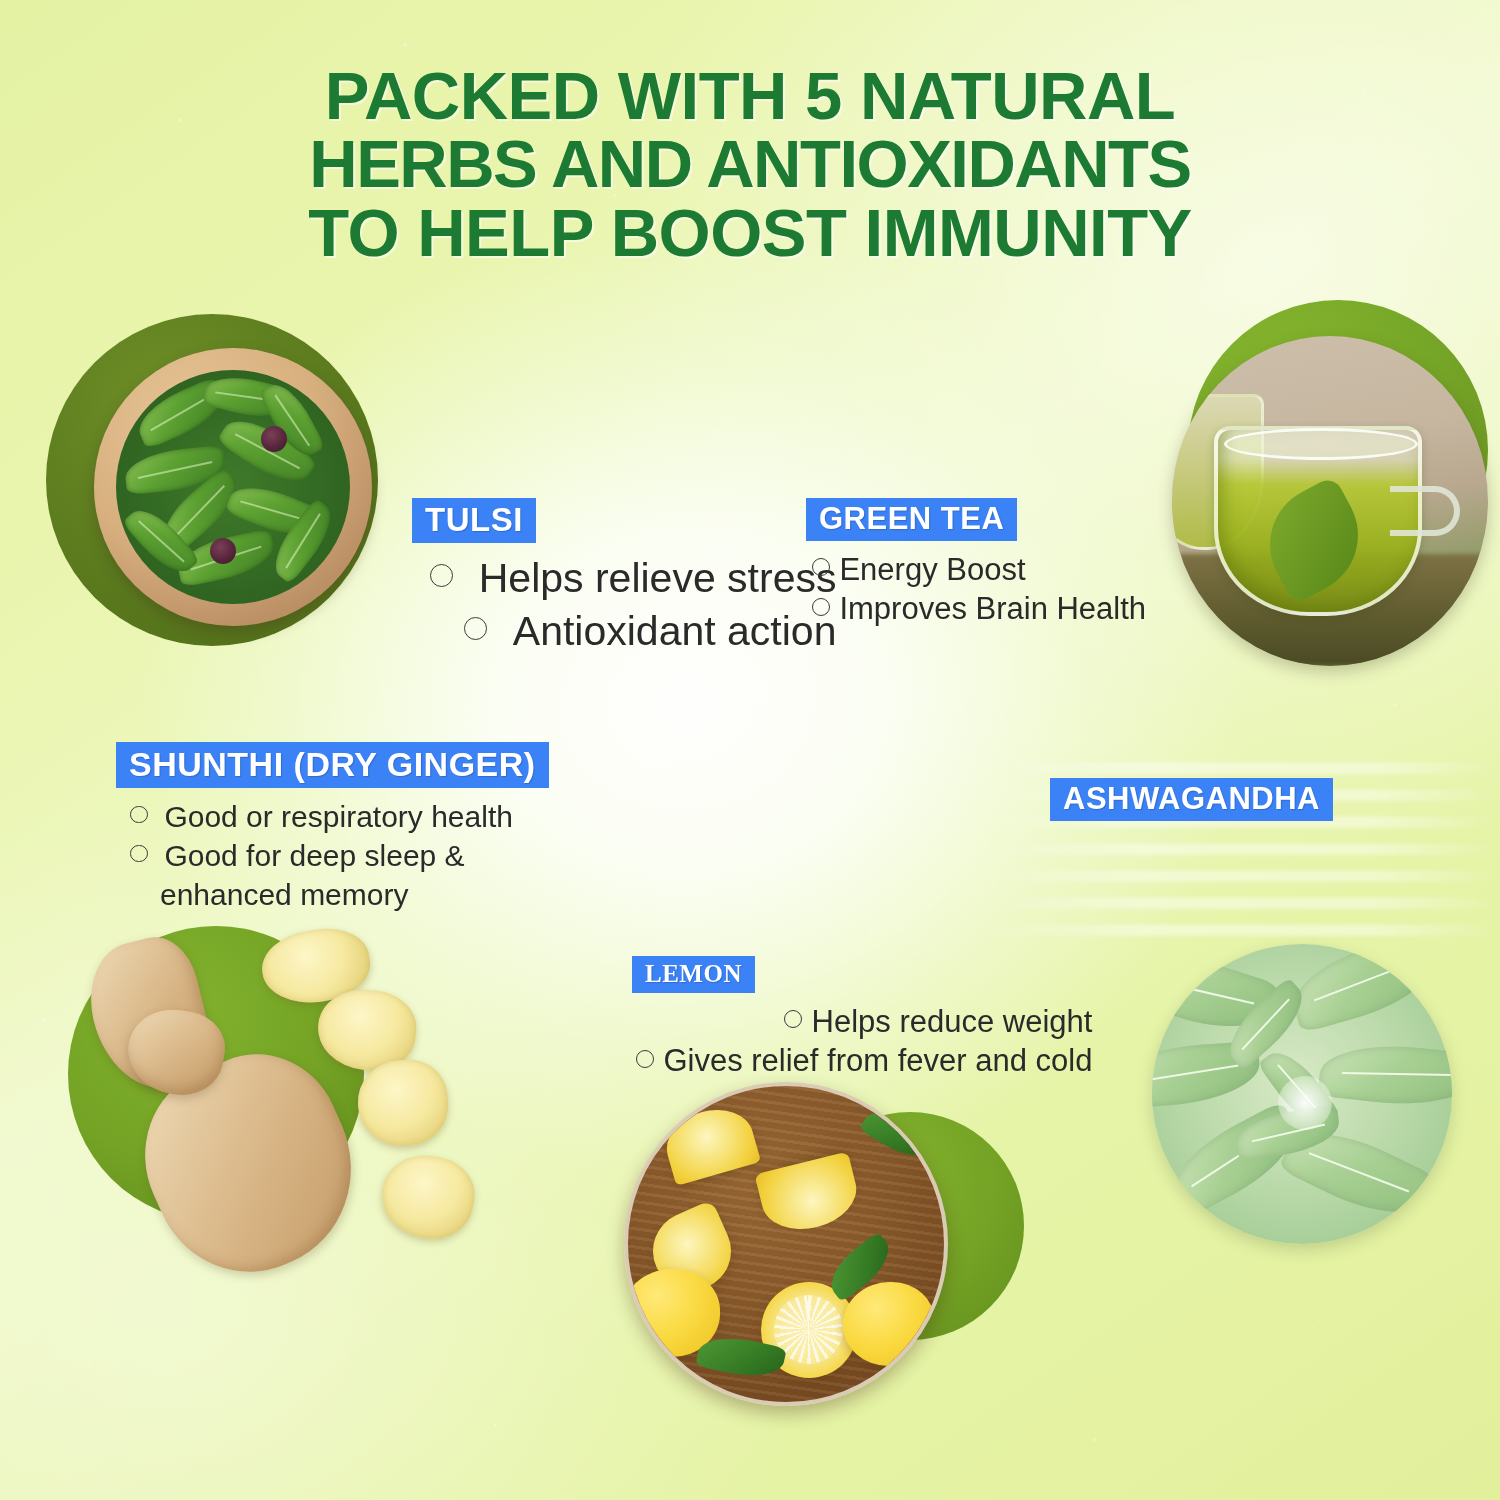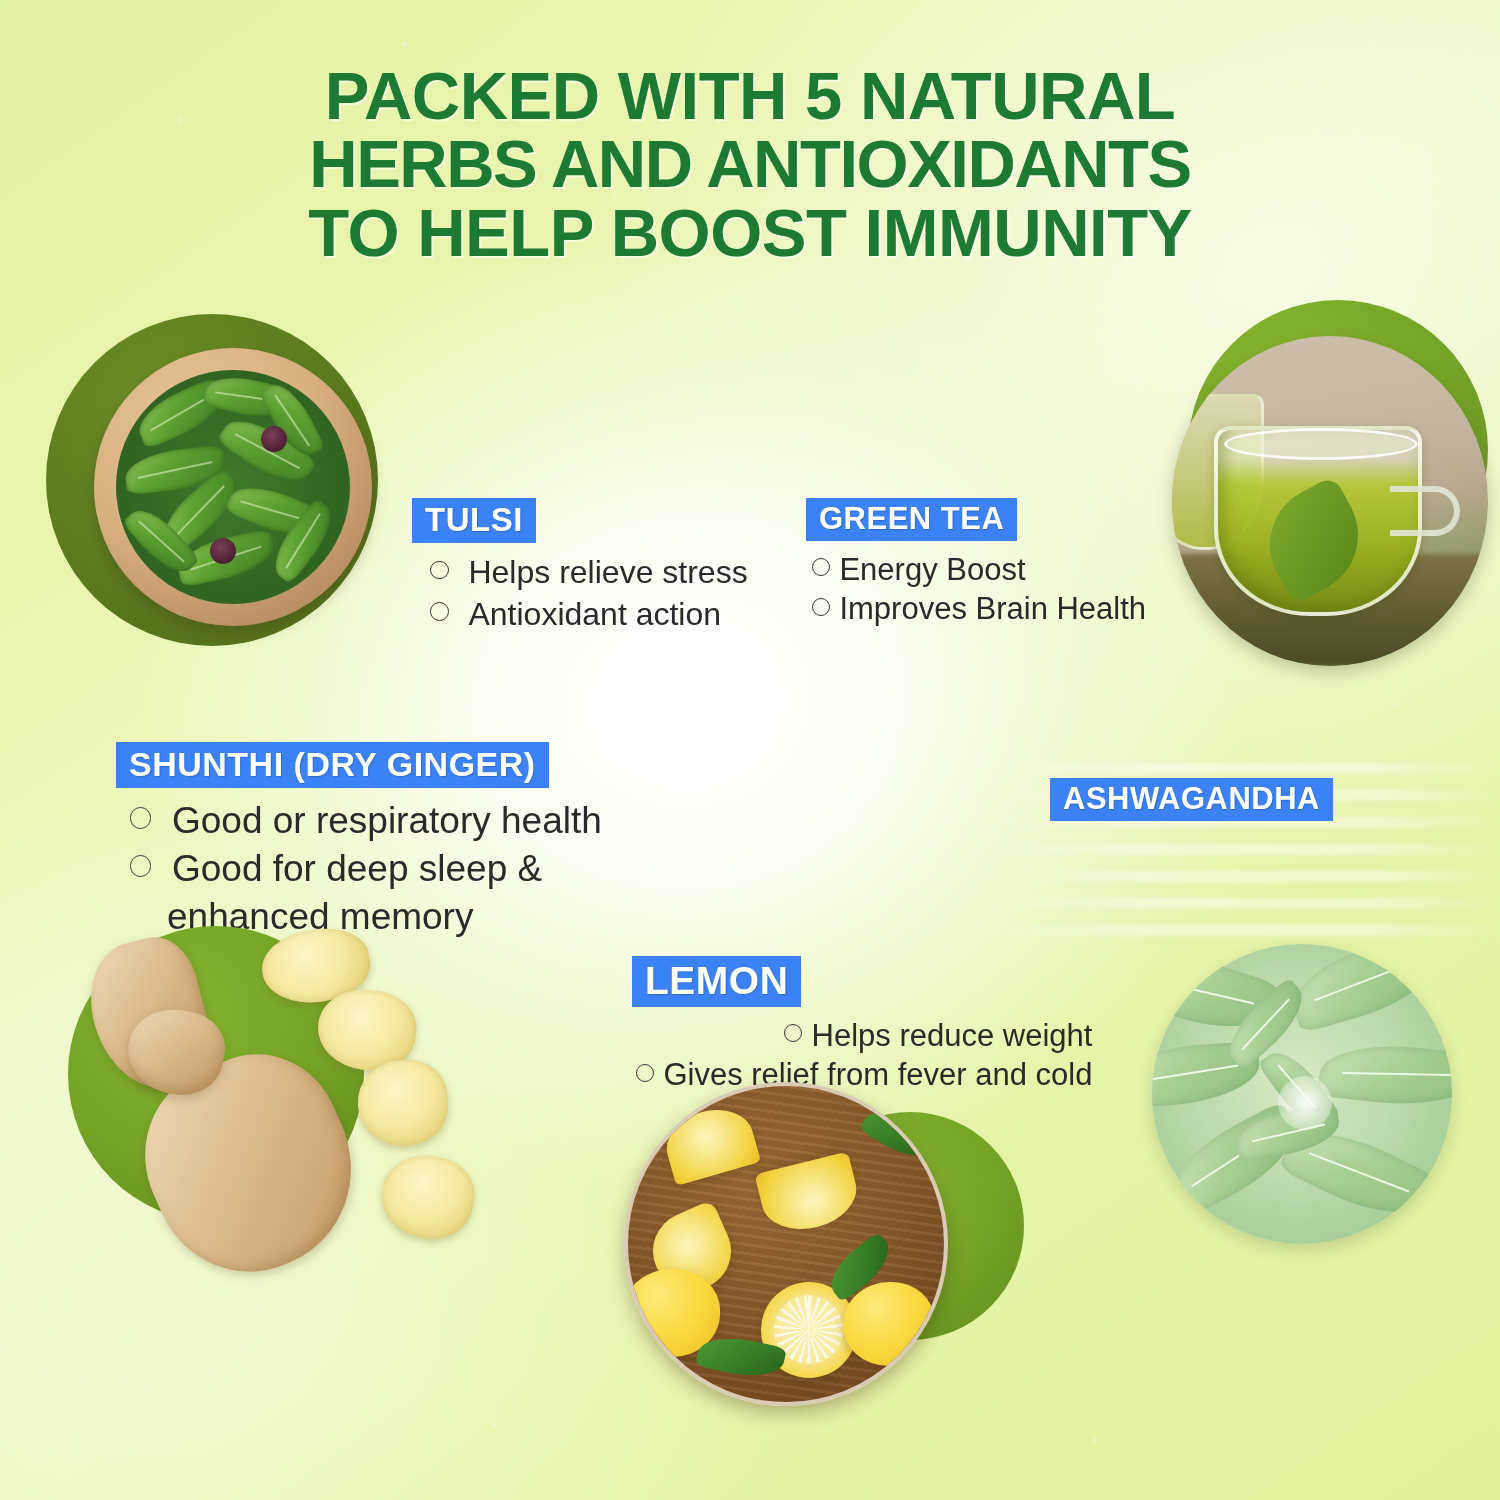--- a/index.html
+++ b/index.html
@@ -106,38 +106,38 @@
     border-radius: 50%;
     vertical-align: 0.12em;
     margin-right: 0.30em;
   }
   ul.bullets li .tx { display: inline; }
   ul.bullets li.cont { padding-left: 1.0em; }
 
   
   #blk-tulsi { left: 412px; top: 498px; }
   #blk-tulsi .badge { font-size: 33px; }
-  #blk-tulsi ul { font-size: 32px; line-height: 1.30; padding-left: 18px; }
+  #blk-tulsi ul { font-size: 41px; line-height: 1.30; padding-left: 18px; text-align: right; }
   #blk-tulsi ul li .mk { margin-right: 0.62em; }
 
   #blk-greentea { left: 806px; top: 498px; }
   #blk-greentea .badge { font-size: 31px; }
   #blk-greentea ul { font-size: 31px; line-height: 1.27; padding-left: 6px; }
 
   #blk-shunthi { left: 116px; top: 742px; }
   #blk-shunthi .badge { font-size: 34px; }
-  #blk-shunthi ul { font-size: 37px; line-height: 1.30; padding-left: 14px; }
+  #blk-shunthi ul { font-size: 30px; line-height: 1.30; padding-left: 14px; }
   #blk-shunthi ul li .mk { margin-right: 0.56em; }
 
   #blk-ashwa { left: 1050px; top: 778px; }
   #blk-ashwa .badge { font-size: 31px; }
   #blk-ashwa ul { font-size: 31px; line-height: 1.27; padding-left: 6px; }
 
   #blk-lemon { left: 632px; top: 956px; }
-  #blk-lemon .badge { font-size: 39px; }
+  #blk-lemon .badge { font-size: 25px; font-family: Liberation Serif, serif; }
   #blk-lemon ul { font-size: 31px; line-height: 1.27; padding-left: 4px; text-align: right; }
 
   
   .circ { position: absolute; border-radius: 50%; }
 
   
   #tulsi-disc { left: 46px; top: 314px; width: 332px; height: 332px;
     background: radial-gradient(circle at 36% 28%, #6e8f27 0%, #5d7d1f 48%, #4e6b18 100%); }
   #tulsi-bowl { left: 94px; top: 348px; width: 278px; height: 278px;
     background: radial-gradient(circle at 34% 26%, #e6c395 0%, #d8b07f 46%, #c1956a 72%, #a87b52 100%);

